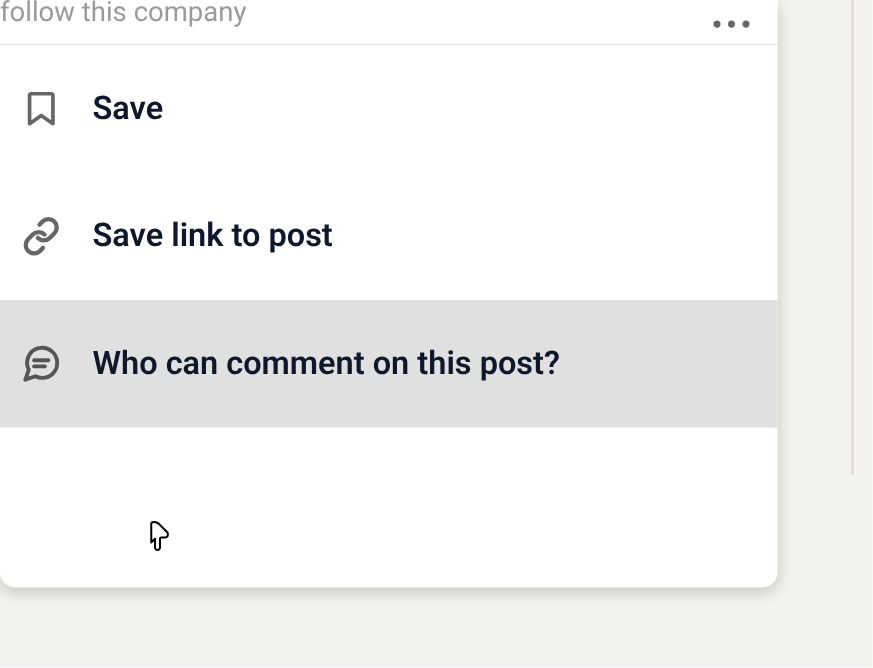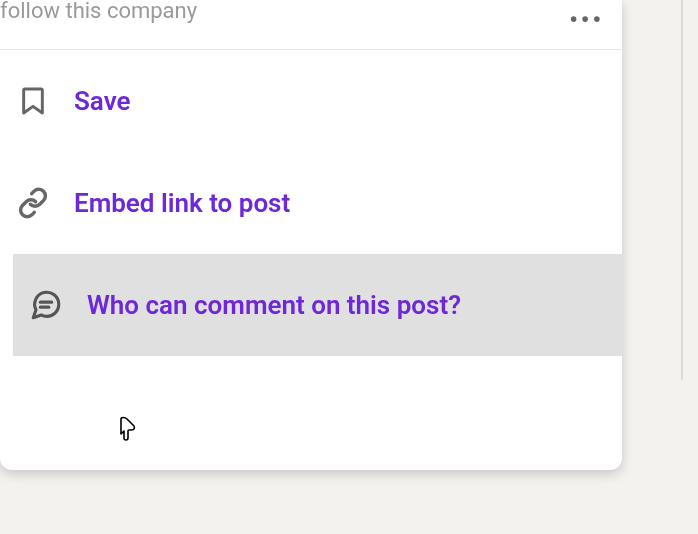--- a/index.html
+++ b/index.html
@@ -21,21 +21,21 @@
       top: 0;
       width: 622px;
       height: 470px;
       background: #ffffff;
       border-radius: 0 0 12px 12px;
       box-shadow: 0 4px 12px rgba(0,0,0,0.18);
       overflow: hidden;
     }
     .header-strip {
       position: relative;
-      height: 50px;
+      height: 36px;
       border-bottom: 1px solid #e5e5e5;
     }
     .follow-text {
       position: absolute;
       left: 0;
       top: -2px;
       color: #9a9a9a;
       font-size: 22px;
       font-weight: 400;
     }
@@ -56,38 +56,37 @@
     .menu-item {
       display: flex;
       align-items: center;
       gap: 24px;
       padding: 34px 16px;
       cursor: pointer;
       background: #ffffff;
     }
     .menu-item.hovered {
       background: #e0e0e0;
-      margin-left: 13px;
     }
     .menu-icon {
       width: 34px;
       height: 34px;
       display: flex;
       align-items: center;
       justify-content: center;
       flex-shrink: 0;
       color: #666666;
     }
     .menu-item.hovered .menu-icon {
       color: #555555;
     }
     .menu-label {
       font-size: 26px;
       font-weight: 600;
-      color: #6d28d9;
+      color: #0f172a;
     }
     .vline {
       position: absolute;
       left: 681px;
       top: 0;
       width: 2px;
       height: 380px;
       background: #dedbd6;
     }
     .cursor {
@@ -117,21 +116,21 @@
       <span class="menu-label">Save</span>
     </div>
 
     <div class="menu-item">
       <span class="menu-icon">
         <svg viewBox="0 0 24 24" width="32" height="32" fill="none" stroke="currentColor" stroke-width="2.6" stroke-linecap="round" stroke-linejoin="round">
           <path d="M10 13a5 5 0 0 0 7.07 0l2.83-2.83a5 5 0 0 0-7.07-7.07L11 5"></path>
           <path d="M14 11a5 5 0 0 0-7.07 0L4.1 13.83a5 5 0 0 0 7.07 7.07L13 19"></path>
         </svg>
       </span>
-      <span class="menu-label">Embed link to post</span>
+      <span class="menu-label">Save link to post</span>
     </div>
 
 
     <div class="menu-item hovered">
       <span class="menu-icon">
         <svg viewBox="0 0 24 24" width="34" height="34" fill="none" stroke="currentColor" stroke-width="2.2" stroke-linecap="round" stroke-linejoin="round">
           <path d="M21 11.5a8.38 8.38 0 0 1-8.5 8.5 8.5 8.5 0 0 1-3.9-.95L3 21l1.95-5.6A8.5 8.5 0 1 1 21 11.5z"></path>
           <line x1="8" y1="10" x2="16" y2="10"></line>
           <line x1="8" y1="13.5" x2="14" y2="13.5"></line>
         </svg>

